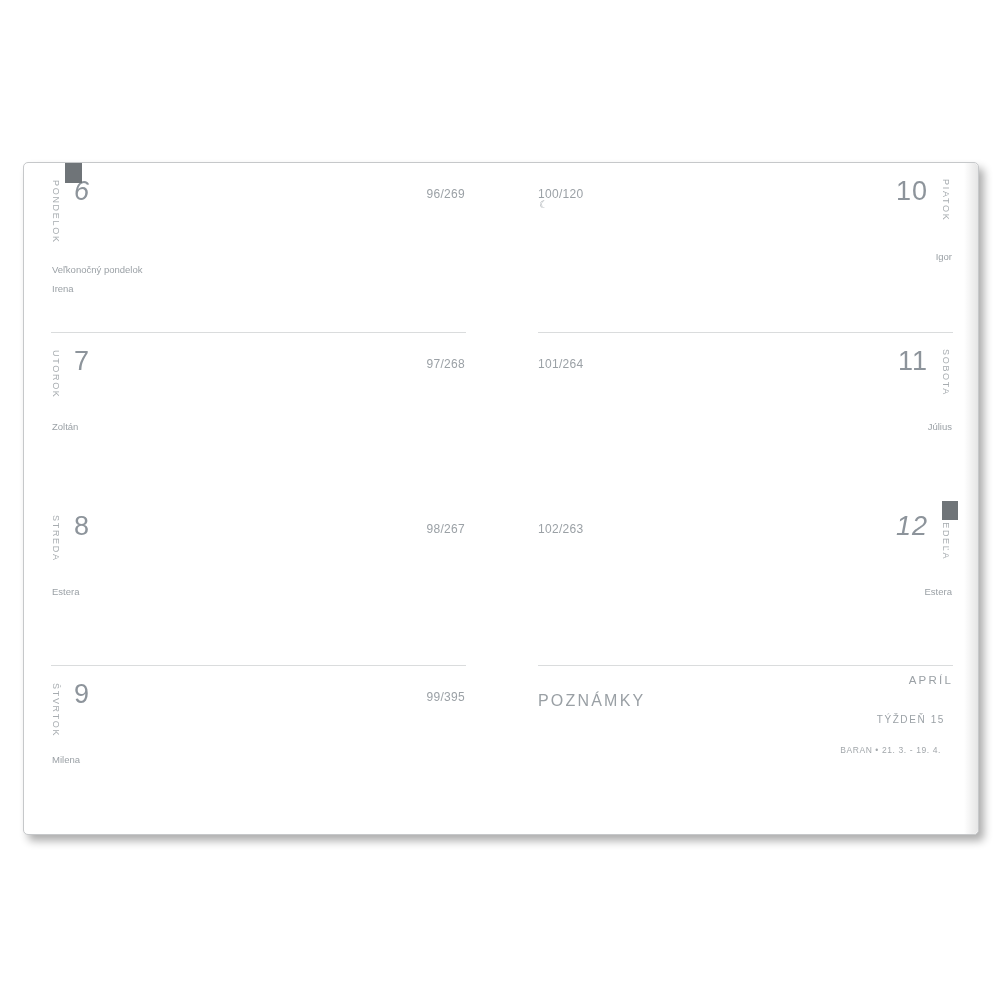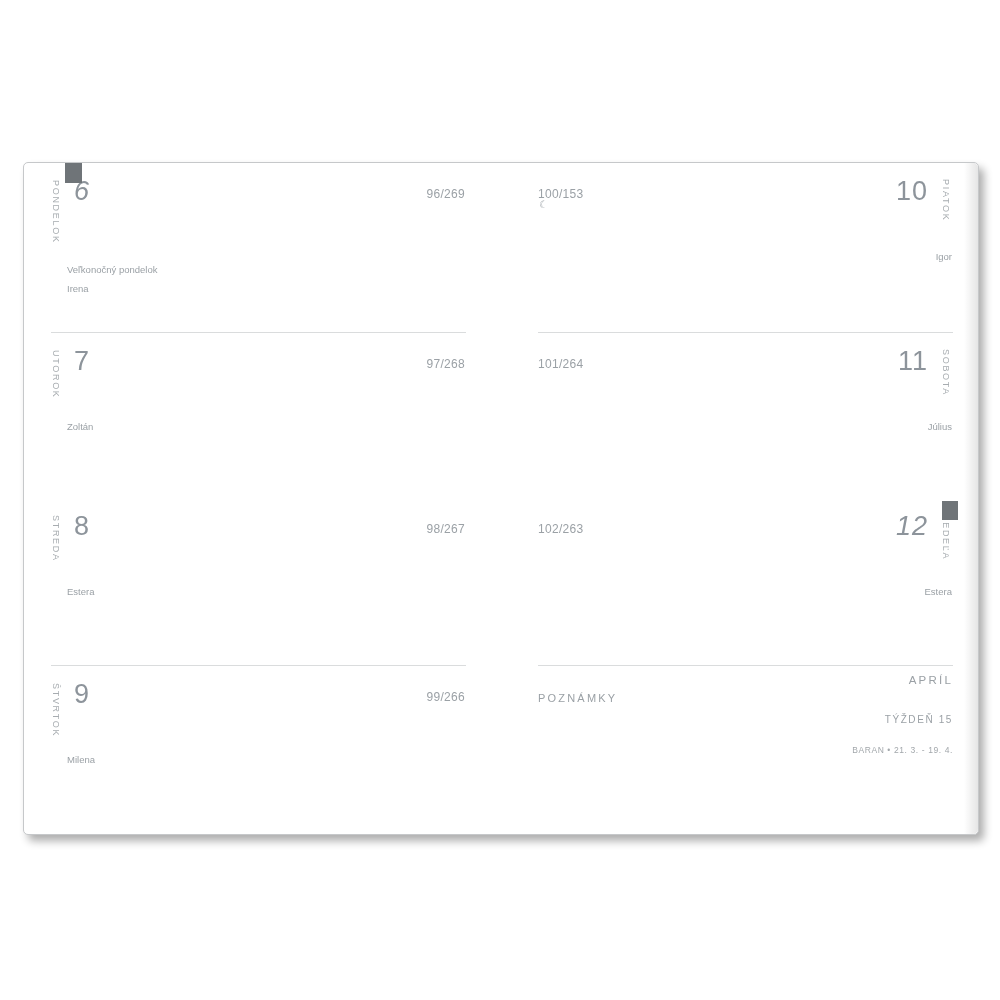--- a/index.html
+++ b/index.html
@@ -25,30 +25,30 @@
   .dnum{position:absolute;top:13px;font-size:27px;font-weight:300;
         color:#8d949b;letter-spacing:1px;}
   .c-l .dnum{left:23px;}
   .c-r .dnum{right:25px;}
   .italic{font-style:italic;}
   .doy{position:absolute;top:24px;font-size:12px;color:#9ba1a6;letter-spacing:0.3px;}
   .c-l .doy{right:1px;}
   .c-r .doy{left:0;}
   .moon{position:absolute;left:1px;top:36px;font-size:10px;color:#9ba1a6;}
   .names{position:absolute;top:84px;font-size:9.5px;color:#9ba1a6;line-height:19px;}
-  .c-l .names{left:16px;}
+  .c-l .names{left:1px;}
   .c-r .names{right:1px;text-align:center;}
   .mon-names{top:97px !important;}
-  .notes-title{position:absolute;left:0;top:26px;font-size:11px;
+  .notes-title{position:absolute;left:0;top:26px;font-size:16px;
         letter-spacing:2.2px;color:#9aa0a5;}
   .month{position:absolute;right:0;top:8px;font-size:11.5px;
         letter-spacing:2.2px;color:#9aa0a5;}
-  .week{position:absolute;right:0;top:48px;font-size:10px;
+  .week{position:absolute;right:8px;top:48px;font-size:10px;
         letter-spacing:1.6px;color:#9ba1a6;}
-  .zodiac{position:absolute;right:0;top:79px;font-size:8.5px;
+  .zodiac{position:absolute;right:12px;top:79px;font-size:8.5px;
         letter-spacing:0.6px;color:#a2a7ab;}
 </style>
 </head>
 <body>
 
 <div class="page">
 
   <section class="cell c-l r0">
     <div class="vlabel">PONDELOK</div>
     <div class="dnum italic">6</div>
@@ -73,30 +73,30 @@
     <div class="dnum">8</div>
     <div class="doy">98/267</div>
     <div class="names">
       <div>Estera</div>
     </div>
   </section>
 
   <section class="cell c-l r3 rule">
     <div class="vlabel">ŠTVRTOK</div>
     <div class="dnum">9</div>
-    <div class="doy">99/266</div>
+    <div class="doy">99/395</div>
     <div class="names">
       <div>Milena</div>
     </div>
   </section>
 
   <section class="cell c-r r0">
     <div class="vlabel">PIATOK</div>
     <div class="dnum">10</div>
-    <div class="doy">100/153</div>
+    <div class="doy">100/120</div>
     <div class="moon">☾</div>
     <div class="names">
       <div>Igor</div>
     </div>
   </section>
 
   <section class="cell c-r r1 rule">
     <div class="vlabel">SOBOTA</div>
     <div class="dnum">11</div>
     <div class="doy">101/264</div>

